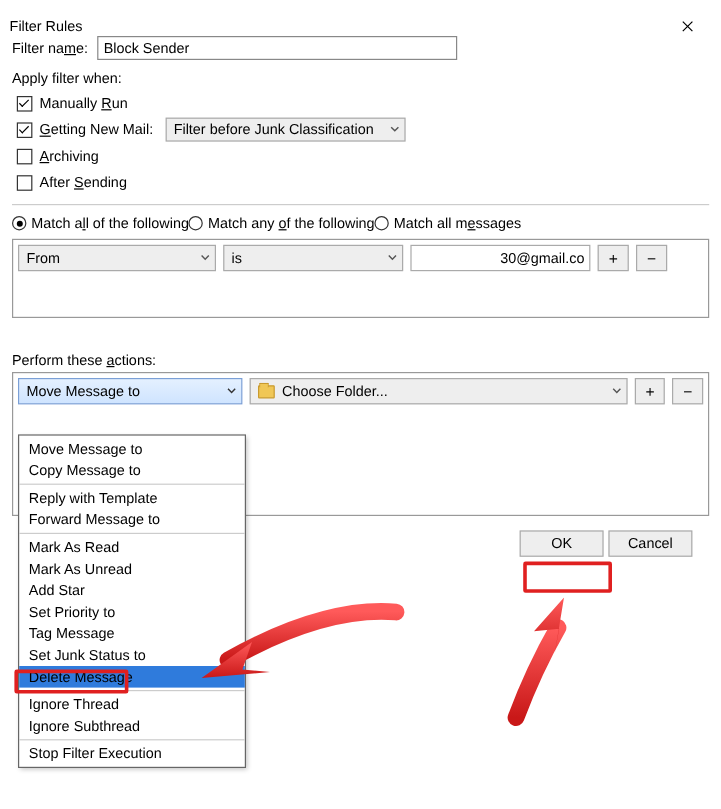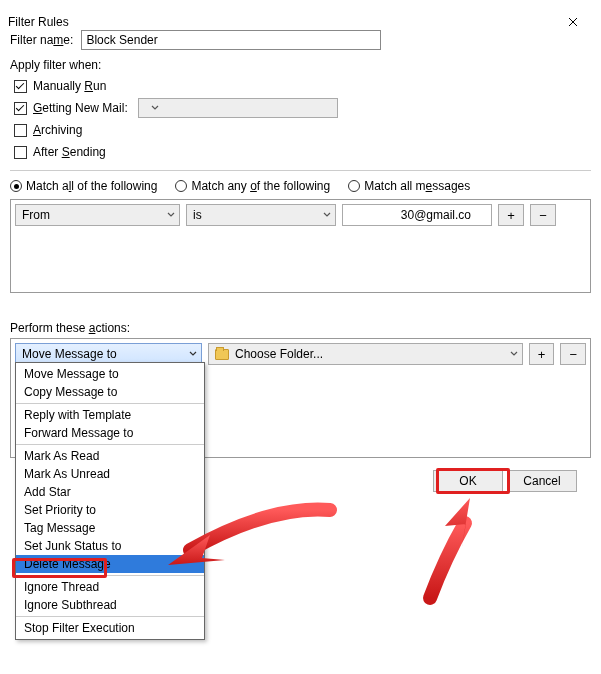--- a/index.html
+++ b/index.html
@@ -68,21 +68,21 @@
     border: 1px solid #aaa;
     background: #eee;
     height: 20px;
     padding: 0 4px 0 6px;
     font: inherit;
     cursor: pointer;
   }
   .combo .chev { margin-left: 6px; }
   .filter-before { margin-left: 10px; width: 200px; }
   .divider { border-top: 1px solid #ccc; margin: 8px 0; }
-  .radio-row { display: flex; align-items: center; gap: 18px; margin: 6px 0 6px 0; }
+  .radio-row { display: flex; align-items: center; margin: 6px 0 6px 0; }
   .radio-opt { display: flex; align-items: center; gap: 4px; }
   .radio-opt input[type=radio] {
     appearance: none;
     width: 12px; height: 12px;
     border: 1px solid #333;
     border-radius: 50%;
     margin: 0;
     position: relative;
     background: #fff;
   }
@@ -91,40 +91,40 @@
     position: absolute;
     left: 2.5px; top: 2.5px;
     width: 5px; height: 5px;
     background: #000;
     border-radius: 50%;
   }
   .listbox {
     border: 1px solid #999;
     background: #fff;
     padding: 4px;
-    height: 94px;
+    height: 66px;
   }
   .cond-row { display: flex; align-items: center; gap: 6px; }
   .sel {
     display: flex;
     align-items: center;
     justify-content: space-between;
     border: 1px solid #aaa;
     background: #eee;
     height: 22px;
     padding: 0 4px 0 6px;
     cursor: pointer;
   }
   .sel.from { width: 165px; }
   .sel.is { width: 150px; }
   .email-field {
     border: 1px solid #aaa;
     height: 22px;
     width: 150px;
-    padding: 0 20px;
+    padding: 0 4px;
     font: inherit;
     text-align: right;
     background: #fff;
   }
   .sq-btn {
     width: 26px; height: 22px;
     border: 1px solid #aaa;
     background: #eee;
     display: flex; align-items: center; justify-content: center;
     cursor: pointer;
@@ -241,20 +241,21 @@
 
   <div style="padding-left:4px;">
     <div class="chk-row">
       <input type="checkbox" checked="" style="">
       <span>Manually <span class="underline-char">R</span>un</span>
     </div>
     <div class="chk-row">
       <input type="checkbox" checked="" style="">
       <span><span class="underline-char">G</span>etting New Mail:</span>
       <div class="combo filter-before">
+        <span>Filter before Junk Classification</span>
         <span class="chev">
             <svg width="8" height="6">
               <path d="M1 1 L4 4 L7 1" stroke="#555" fill="none" stroke-width="1.2"></path>
             </svg>
           </span>
       </div>
     </div>
     <div class="chk-row">
       <input type="checkbox" style="">
       <span><span class="underline-char">A</span>rchiving</span>

